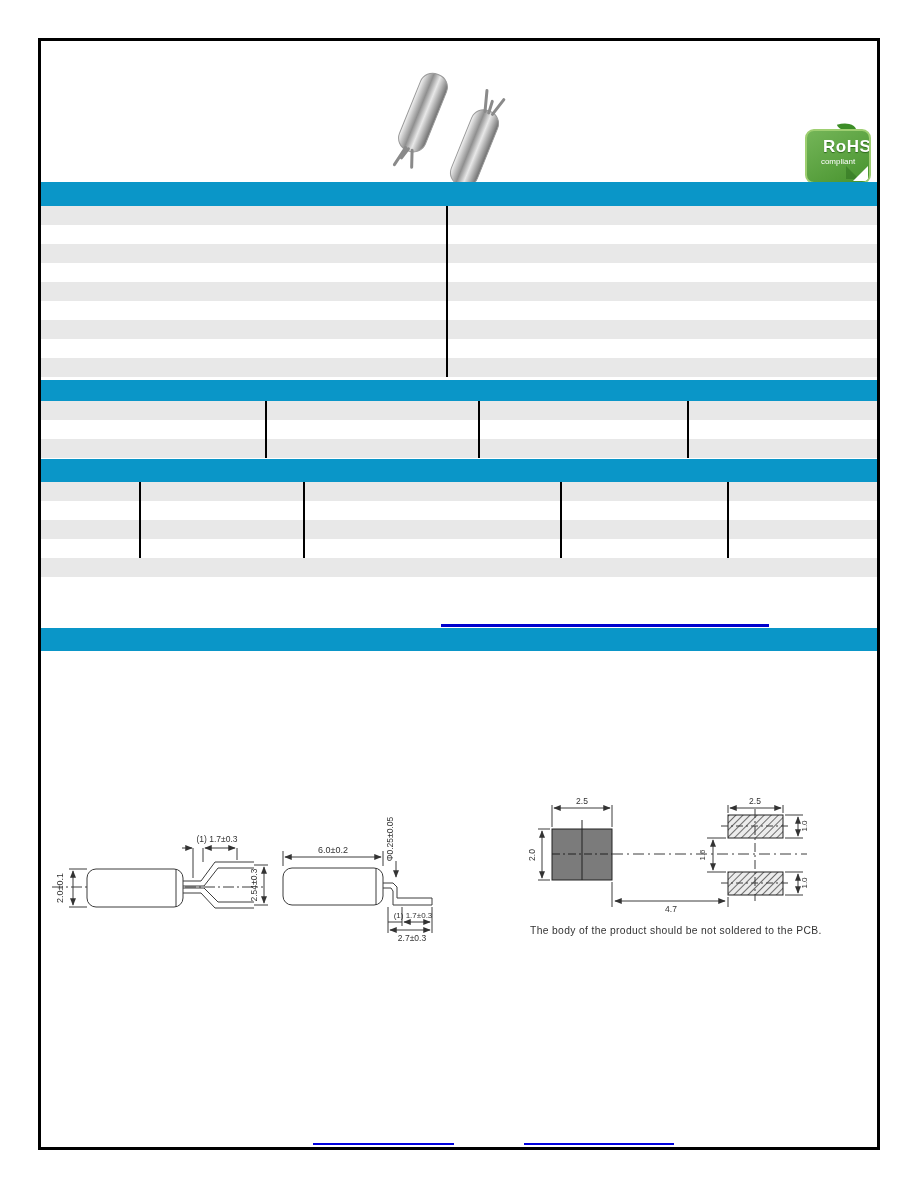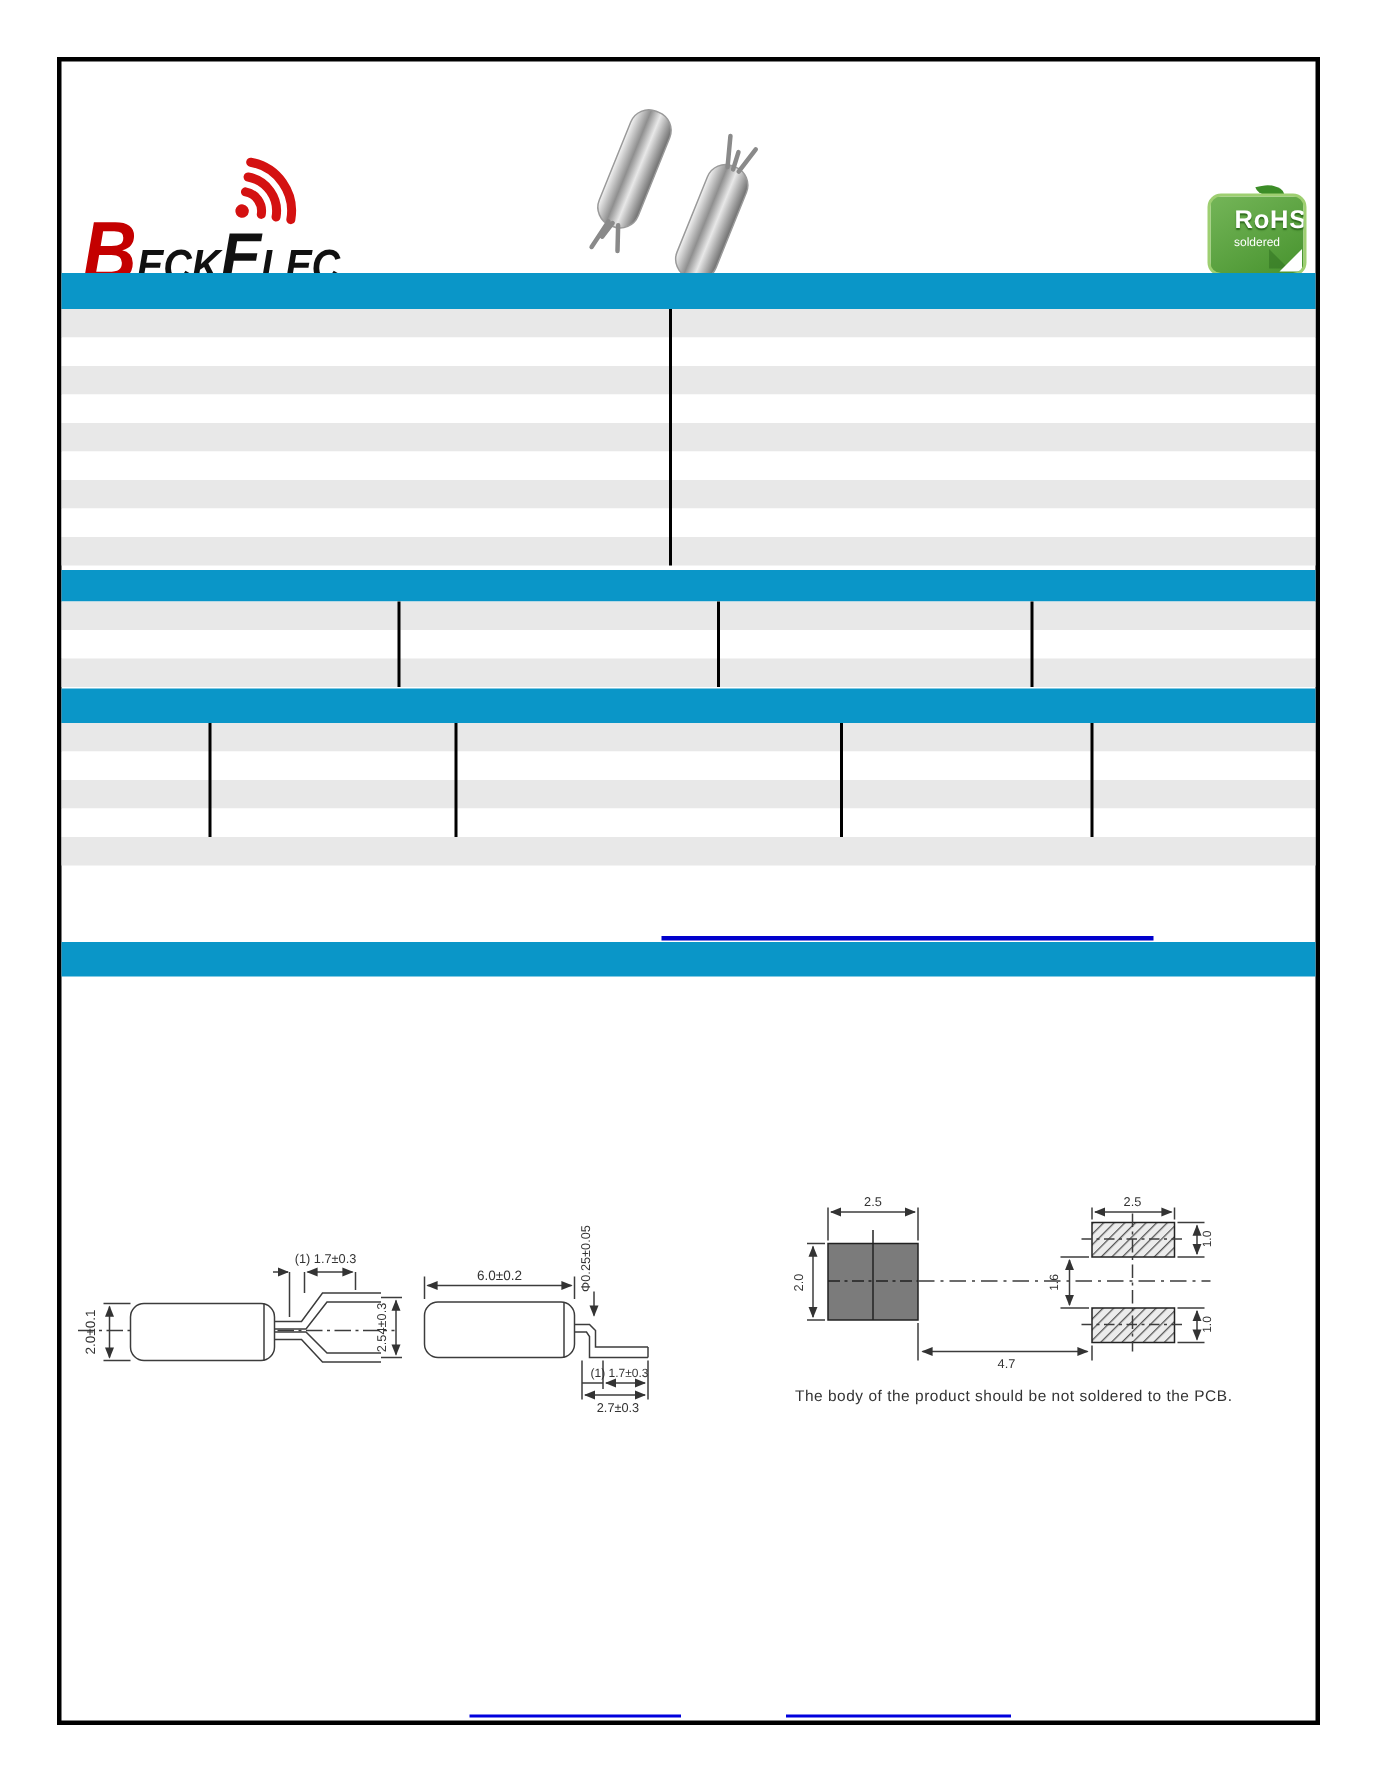--- a/index.html
+++ b/index.html
@@ -34,31 +34,20 @@
   
   .drawings{position:absolute;left:0;top:740px;}
   .photo{position:absolute;left:334px;top:24px;}
   svg text{font-family:"Liberation Sans",sans-serif;fill:#333;}
 </style>
 </head>
 <body>
 
 <div class="page">
 
-  <div class="brand">
-    <svg class="brand-signal" viewBox="0 0 64 50">
-      <g transform="rotate(10 14 42)" stroke="#d41111" fill="none" stroke-linecap="round">
-        <circle cx="12" cy="40" r="4.5" fill="#d41111" stroke="none"></circle>
-        <path d="M12,27 A13,13 0 0 1 25,40" stroke-width="6"></path>
-        <path d="M12,17 A23,23 0 0 1 35,40" stroke-width="6"></path>
-        <path d="M12,7 A33,33 0 0 1 45,40" stroke-width="6"></path>
-      </g>
-    </svg>
-    <div class="brand-text"><span class="b1">B</span><span class="b2">ECK</span><span class="b3">E</span><span class="b4">LEC</span></div>
-  </div>
 
   <svg class="photo" width="155" height="128" viewBox="0 0 155 128">
     <defs>
       <linearGradient id="metal" x1="0" y1="0" x2="1" y2="0">
         <stop offset="0" stop-color="#f4f4f4"></stop>
           <stop offset="0.35" stop-color="#8f8f8f"></stop>
         <stop offset="0.6" stop-color="#e8e8e8"></stop>
           <stop offset="1" stop-color="#6d6d6d"></stop>
       </linearGradient>
     </defs>
@@ -69,21 +58,21 @@
     <g transform="rotate(22 104 72)">
       <rect x="90" y="44" width="28" height="80" rx="13" fill="url(#metal)" stroke="#9a9a9a"></rect>
       <path d="M100,46 L94,26 M108,46 L113,28 M104,46 L103,34" stroke="#8a8a8a" stroke-width="3" fill="none" stroke-linecap="round"></path>
     </g>
   </svg>
 
   <div class="rohs">
     <div class="rohs-leaf"></div>
     <div class="rohs-body">
       <div class="rohs-title">RoHS</div>
-      <div class="rohs-sub">soldered</div>
+      <div class="rohs-sub">compliant</div>
       <div class="rohs-fold2"></div>
       <div class="rohs-fold"></div>
     </div>
   </div>
 
   <div class="bar" style="top:141px;height:24px;"></div>
   <div class="tbl" style="top:165px;height:171px;">
     <div class="row g"></div>
     <div class="row w"></div>
     <div class="row g"></div>

